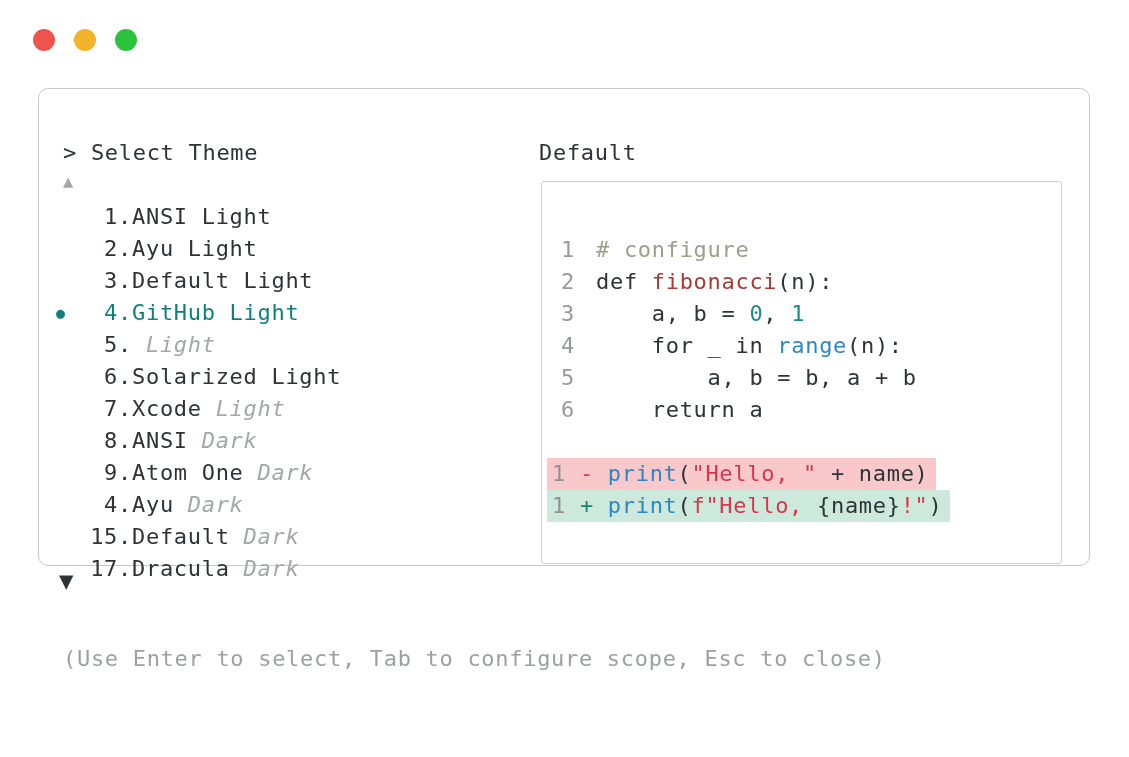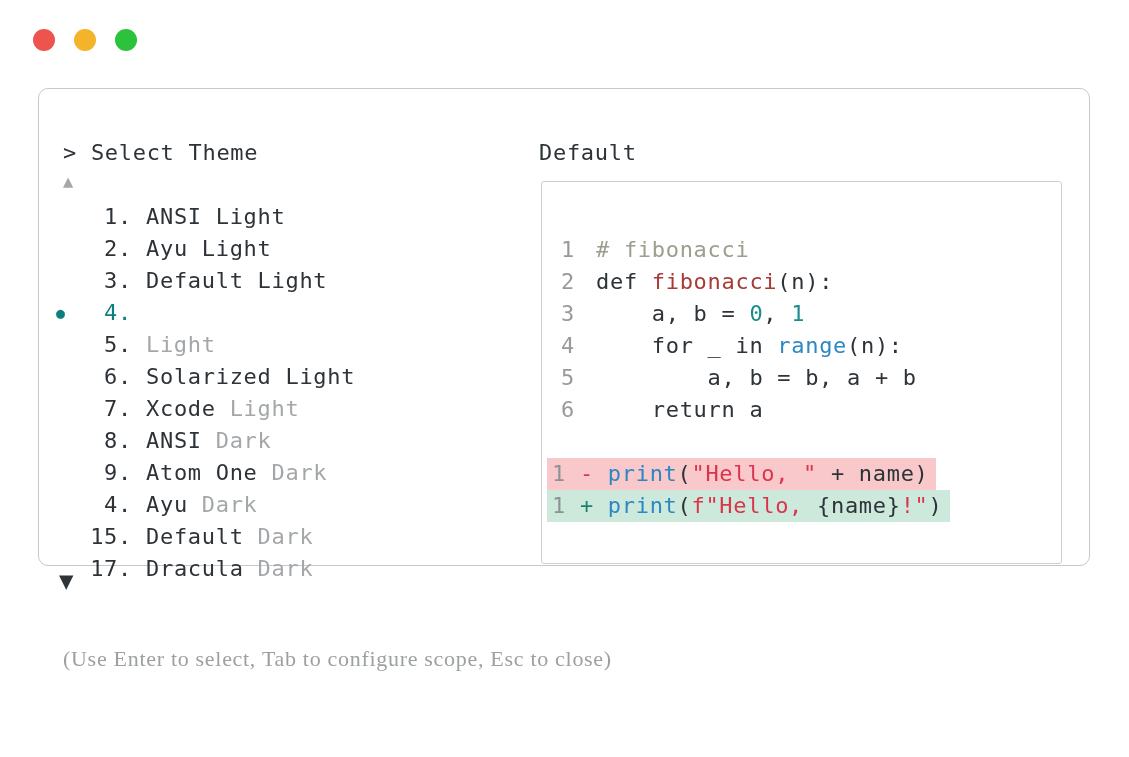--- a/index.html
+++ b/index.html
@@ -21,26 +21,26 @@
   .scroll-up{position:absolute;left:24px;top:80px;line-height:24px;
              font-size:17px;color:var(--arrow_up,#a7a7a7);}
   .scroll-down{position:absolute;left:20px;top:476px;font-size:24px;
                color:var(--text,#2e3338);}
 
   .theme-list{position:absolute;left:0;top:112px;width:500px;}
   .trow{display:flex;height:32px;white-space:pre;cursor:default;}
   .trow .bullet{width:30px;margin-left:17px;color:var(--teal_selected,#0e7f7f);
                 font-size:15px;}
   .trow .num{width:46px;text-align:right;}
-  .trow .tname{margin-left:14px;}
-  .trow .tmuted{color:var(--muted_text,#a4a7a9);}
+  .trow .tname{}
+  .trow .tmuted{color:var(--muted_text,#a4a7a9);font-style:italic;}
   .trow.selected .num,.trow.selected .tname{color:var(--teal_selected,#0e7f7f);}
 
   .footer{position:absolute;left:24px;top:554px;color:var(--hint_text,#9da0a2);
-          white-space:pre;font-family:Liberation Serif, serif;}
+          white-space:pre;}
 
   .preview-label{position:absolute;left:500px;top:48px;}
   .preview-box{position:absolute;left:502px;top:92px;width:519px;height:381px;
                border:1.5px solid var(--border_preview,#cdcfd1);border-radius:3px;
                box-sizing:content-box;background:#fff;}
   .codewrap{position:absolute;left:0;top:52px;right:0;}
   .cline{display:flex;height:32px;}
   .cline .ln{width:33px;text-align:right;color:var(--lineno,#97999b);
              white-space:pre;flex:none;}
   .cline .ctext{margin-left:21px;white-space:pre;}
@@ -89,20 +89,21 @@
   </div>
       <div class="trow">
     <span class="bullet"></span>
     <span class="num">3.</span>
     <span class="tname">Default Light</span>
     <span class="tmuted"></span>
   </div>
       <div class="trow selected">
     <span class="bullet">●</span>
     <span class="num">4.</span>
+    <span class="tname">GitHub Light</span>
     <span class="tmuted"></span>
   </div>
       <div class="trow">
     <span class="bullet"></span>
     <span class="num">5.</span>
     <span class="tmuted"> Light</span>
   </div>
       <div class="trow">
     <span class="bullet"></span>
     <span class="num">6.</span>
@@ -150,21 +151,21 @@
   <div class="scroll-down">▼</div>
 
   <div class="footer">(Use Enter to select, Tab to configure scope, Esc to close)</div>
 
   <div class="preview-label">Default</div>
 
   <div class="preview-box">
     <div class="codewrap">
         <div class="cline">
     <span class="ln">1</span>
-    <span class="ctext"><span class="tok-comment"># fibonacci</span></span>
+    <span class="ctext"><span class="tok-comment"># configure</span></span>
   </div>
         <div class="cline">
     <span class="ln">2</span>
     <span class="ctext"><span class="tok-text">def </span><span class="tok-func-def">fibonacci</span><span class="tok-text">(n):</span></span>
   </div>
         <div class="cline">
     <span class="ln">3</span>
     <span class="ctext"><span class="tok-text">    a, b = </span><span class="tok-number">0</span><span class="tok-text">, </span><span class="tok-number">1</span></span>
   </div>
         <div class="cline">

